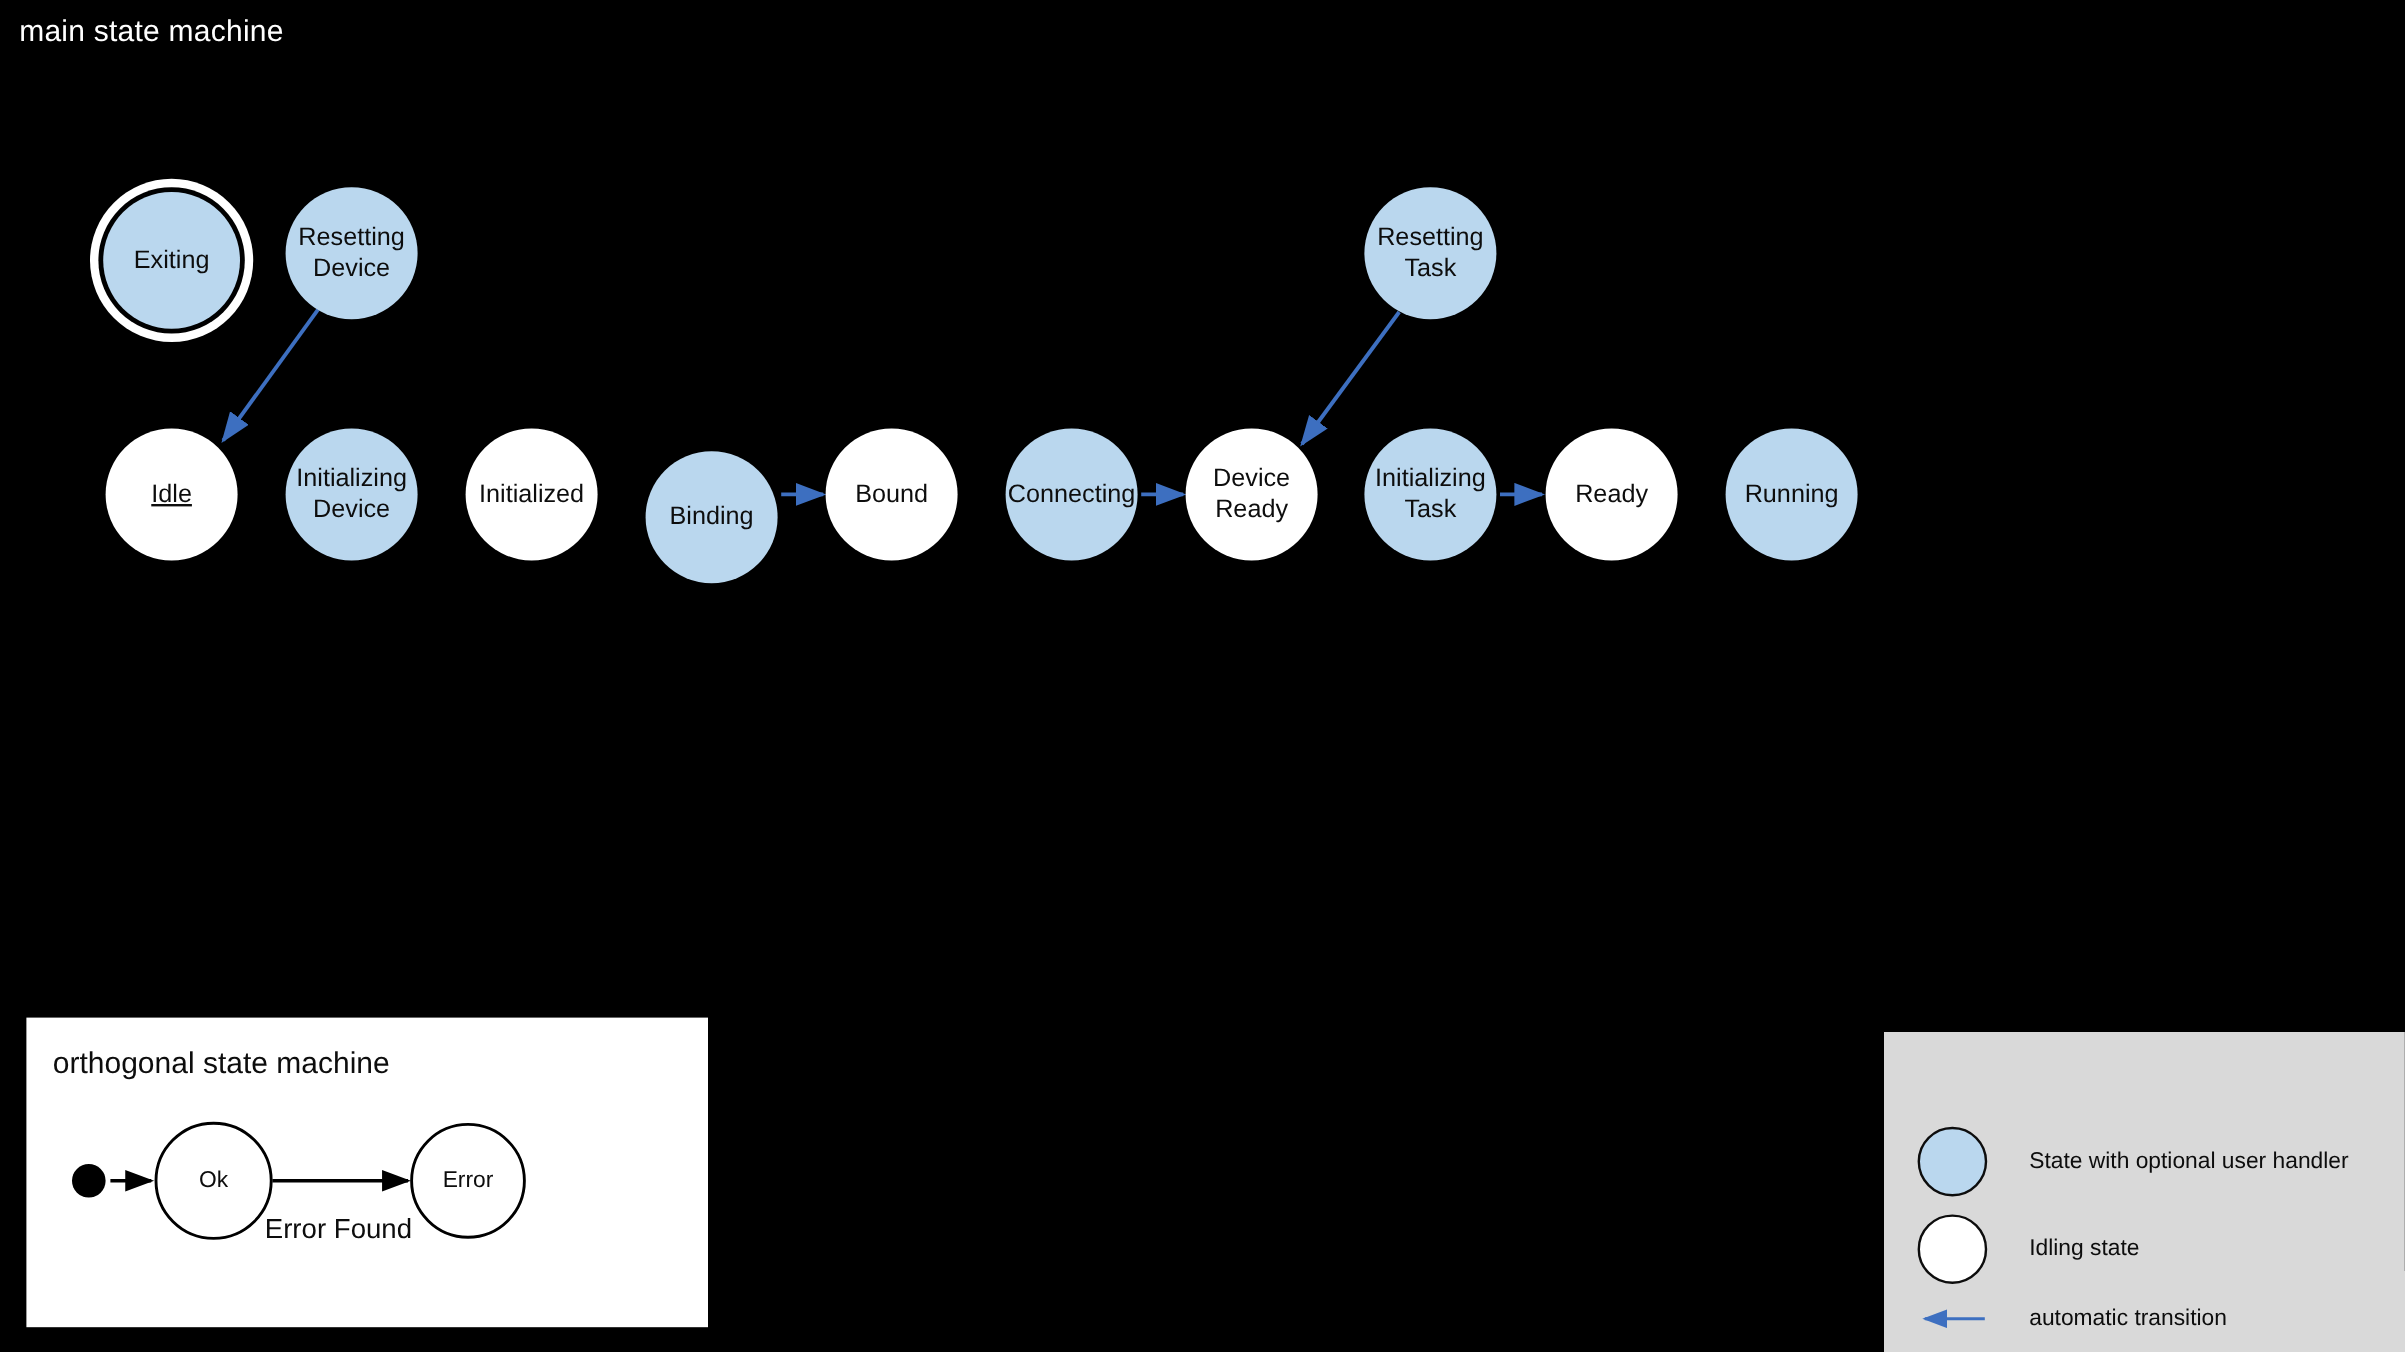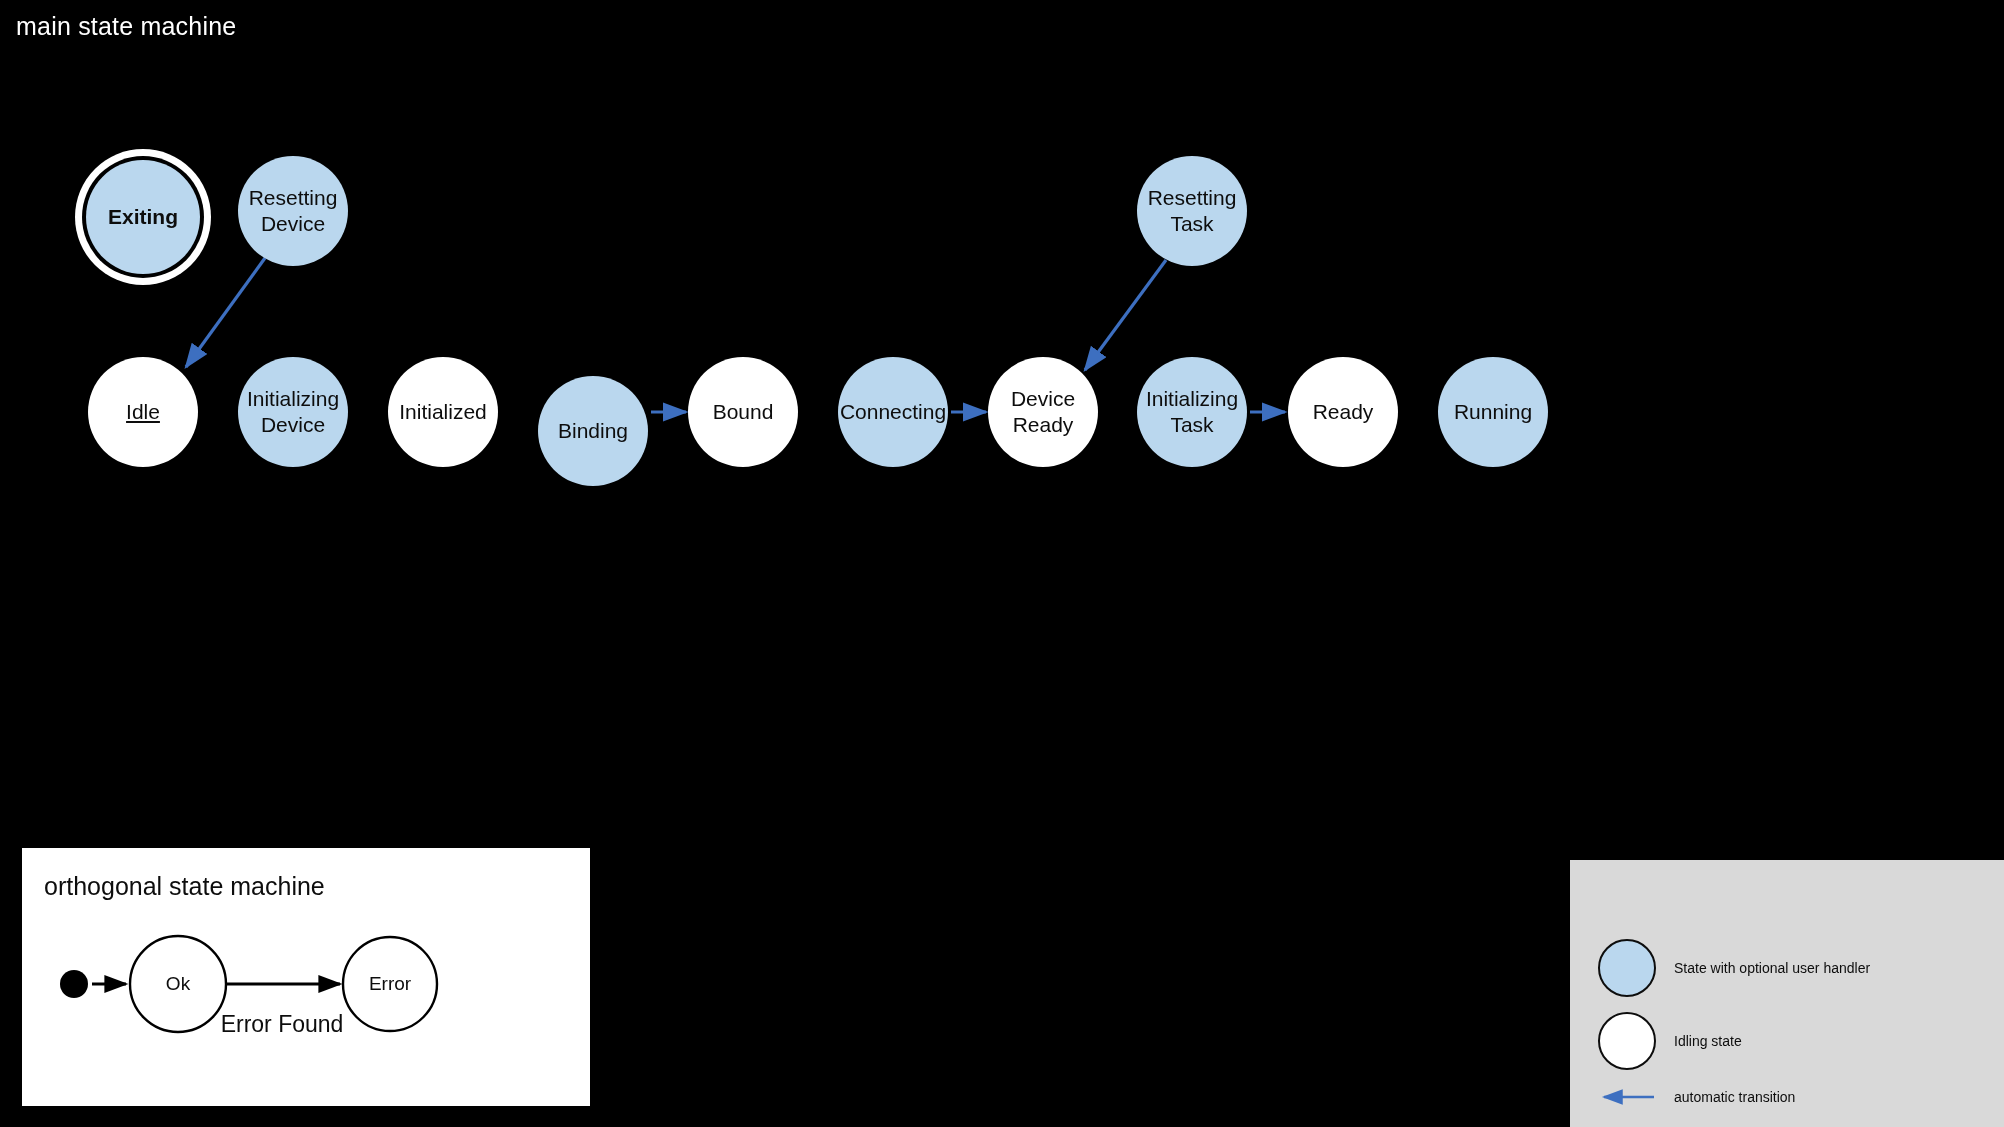--- a/index.html
+++ b/index.html
@@ -145,23 +145,24 @@
   }
   .legend-swatch-circle.handler { background: #bad7ee; }
   .legend-swatch-circle.idling  { background: #ffffff; }
   .legend-swatch-arrow {
     width: 58px;
     height: 18px;
     flex: 0 0 auto;
     display: block;
   }
   .legend-label {
-    font-size: 14px;
-    color: #0d0d0d;
-    white-space: nowrap;
+    font-size: 19px;
+    color: #0d0d0d;
+    white-space: nowrap;
+    margin-left: 17px;
   }
 </style>
 </head>
 <body>
 
 <div id="canvas">
 
   <div class="diagram-title">main state machine</div>
 
   <svg id="edges" viewBox="0 0 2004 1127">
@@ -173,21 +174,21 @@
     <g id="edges-group" stroke="#3d6fc0" stroke-width="3.2" fill="none" marker-end="url(#arrowBlue)">
         <line x1="265" y1="258" x2="186" y2="367"></line>
         <line x1="651" y1="412" x2="686" y2="412"></line>
         <line x1="951" y1="412" x2="986" y2="412"></line>
         <line x1="1166" y1="260" x2="1085" y2="370"></line>
         <line x1="1250" y1="412" x2="1285" y2="412"></line>
       </g>
   </svg>
 
   <div id="nodes-layer">
-      <div class="node handler final" style="left: 86px; top: 160px; width: 114px; height: 114px; font-weight: bold;">
+      <div class="node handler final" style="left: 86px; top: 160px; width: 114px; height: 114px;">
         <span class="node-label">Exiting</span>
       </div>
       <div class="node handler" style="left: 238px; top: 156px; width: 110px; height: 110px;">
         <span class="node-label">Resetting<br>Device</span>
       </div>
       <div class="node handler" style="left: 1137px; top: 156px; width: 110px; height: 110px;">
         <span class="node-label">Resetting<br>Task</span>
       </div>
       <div class="node idling" style="left: 88px; top: 357px; width: 110px; height: 110px; text-decoration: underline;">
         <span class="node-label">Idle</span>

